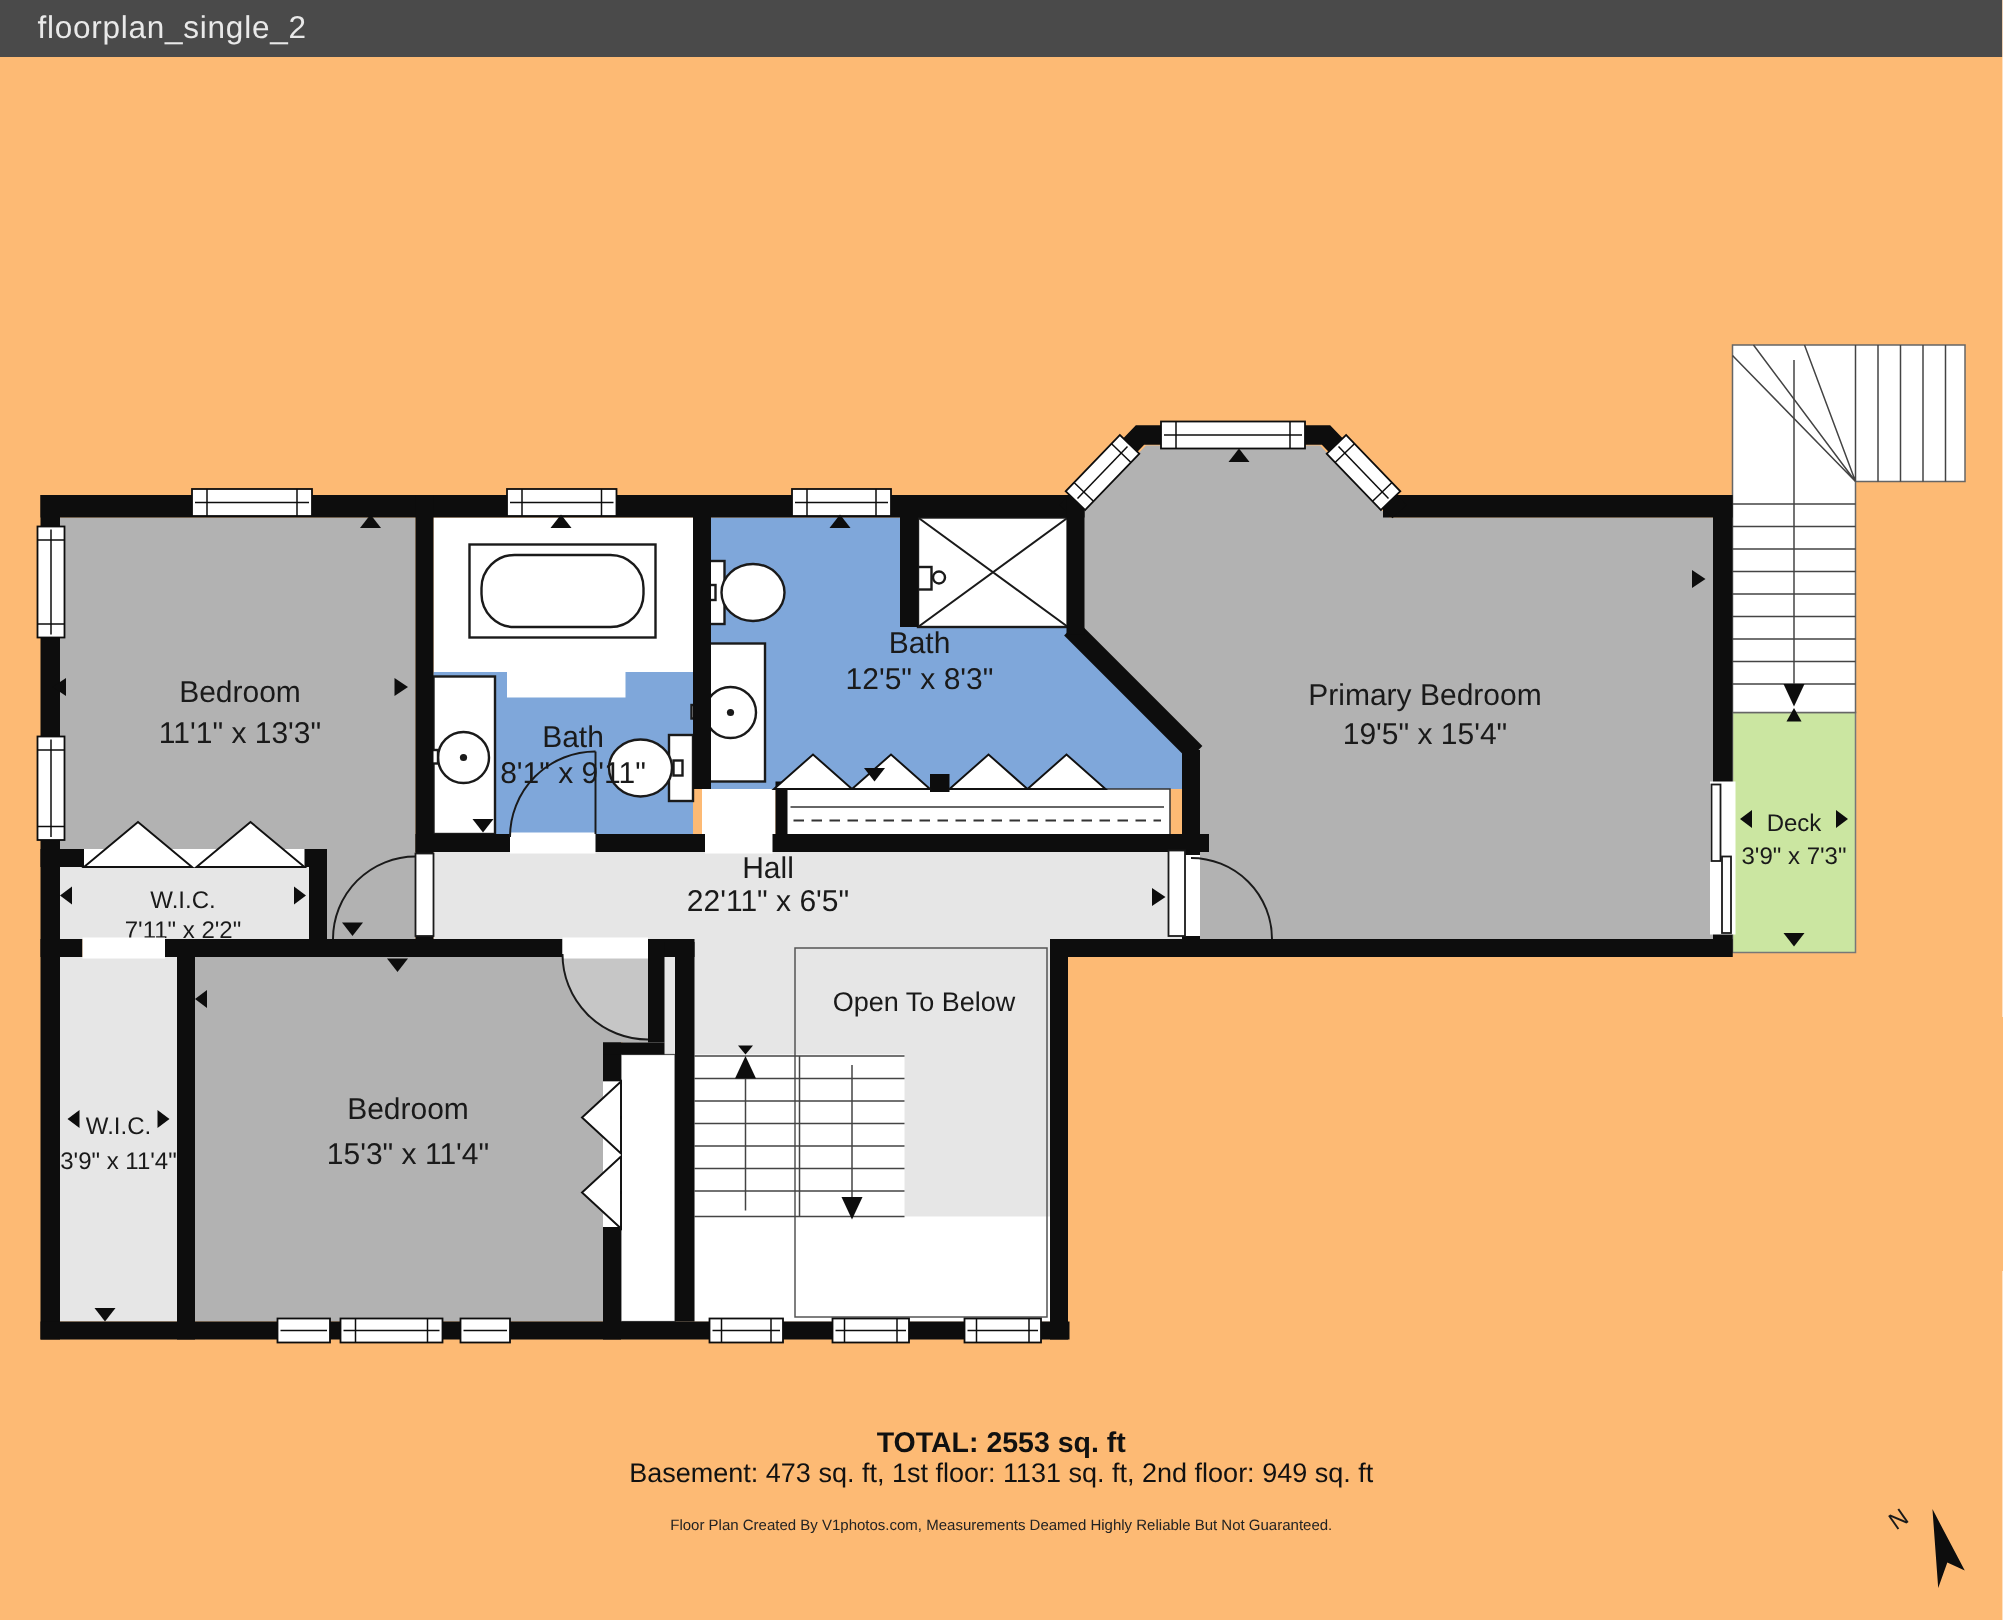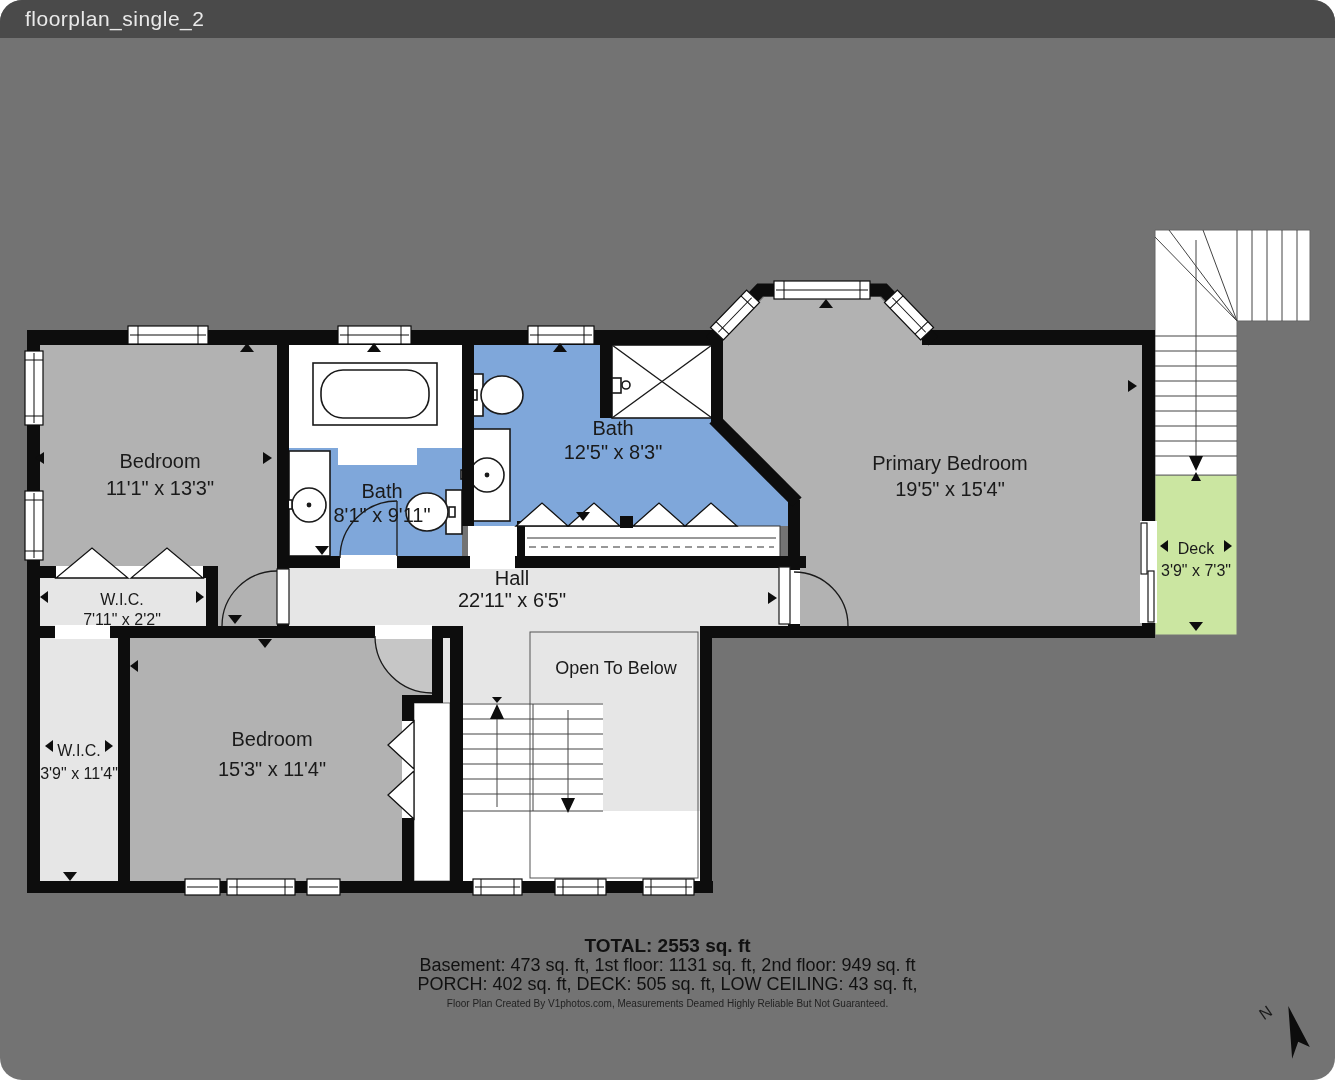--- a/index.html
+++ b/index.html
@@ -1,17 +1,17 @@
 <!DOCTYPE html>
 <html><head>
 <meta charset="utf-8">
 <style>
   html,body{margin:0;padding:0;background:#fff;}
-  #stage{position:relative;width:1335px;height:1080px;background:#737373;overflow:hidden;
-         font-family:"Liberation Sans",sans-serif;border-radius:22px;}
+  #stage{position:relative;width:1335px;height:1080px;background:#fdba74;overflow:hidden;
+         font-family:"Liberation Sans",sans-serif;}
   #titlebar{position:absolute;left:0;top:0;width:1335px;height:38px;background:#4a4a4a;
             display:flex;align-items:center;}
   #titlebar .t{color:#e9e9e9;font-size:21px;padding-left:25px;letter-spacing:.5px;}
   #plan{position:absolute;left:0;top:38px;}
   svg text{font-family:"Liberation Sans",sans-serif;fill:#1a1a1a;}
   .roomname{font-size:20px;}
   .roomdim{font-size:20px;}
   .smallname{font-size:16px;}
   .smalldim{font-size:16px;}
   .openlbl{font-size:18px;}
@@ -20,23 +20,23 @@
   .fix{fill:#ffffff;stroke:#1a1a1a;stroke-width:1.6;}
   .winbox{fill:#ffffff;stroke:#0d0d0d;stroke-width:1.2;}
   .winline{stroke:#0d0d0d;stroke-width:1;}
   .doorarc{stroke:#1a1a1a;stroke-width:1.3;fill:none;}
   .leaf{fill:#ffffff;stroke:#1a1a1a;stroke-width:1.2;}
   .tri{fill:#ffffff;stroke:#111;stroke-width:1.3;}
   .mark{fill:#0d0d0d;}
   .stairline{stroke:#444;stroke-width:1;fill:none;}
   .deckstair{stroke:#666;stroke-width:1;fill:#fff;}
   #summary{position:absolute;left:0;top:935px;width:1335px;text-align:center;color:#111;}
-  #summary .tot{font-size:19px;font-weight:bold;line-height:21px;}
+  #summary .tot{font-size:19px;font-weight:bold;line-height:21px;margin-top:17px;}
   #summary .ln{font-size:18px;line-height:19px;text-align:center;}
-  #summary .foot{font-size:10px;margin-top:4px;color:#222;}
+  #summary .foot{font-size:10px;margin-top:20px;color:#222;}
   #compass{position:absolute;left:1245px;top:993px;width:90px;height:85px;}
 </style>
 </head>
 <body>
 
 <div id="stage">
 
   <div id="titlebar" style="background: rgb(74, 74, 74);">
     <span class="t">floorplan_single_2</span>
   </div>
@@ -347,21 +347,20 @@
       <polygon class="mark" points="53,702 53,714 45,708"></polygon>
       <polygon class="mark" points="105,702 105,714 113,708"></polygon>
       <polygon class="mark" points="1168,502 1168,514 1160,508"></polygon>
       <polygon class="mark" points="1224,502 1224,514 1232,508"></polygon>
     </g>
   </svg>
 
   <div id="summary">
     <div class="tot">TOTAL: 2553 sq. ft</div>
     <div class="ln">Basement: 473 sq. ft, 1st floor: 1131 sq. ft, 2nd floor: 949 sq. ft</div>
-    <div class="ln">PORCH: 402 sq. ft, DECK: 505 sq. ft, LOW CEILING: 43 sq. ft,</div>
     <div class="foot">Floor Plan Created By V1photos.com, Measurements Deamed Highly Reliable But Not Guaranteed.</div>
   </div>
 
   <svg id="compass" viewBox="0 0 90 85">
     <text x="16" y="26" font-size="16" fill="#111" transform="rotate(-35 20 22)">N</text>
     <g transform="translate(52,48) rotate(-14)">
       <polygon points="0,-36 11,9 1,1 -9,16" fill="#0d0d0d"></polygon>
     </g>
   </svg>
 

